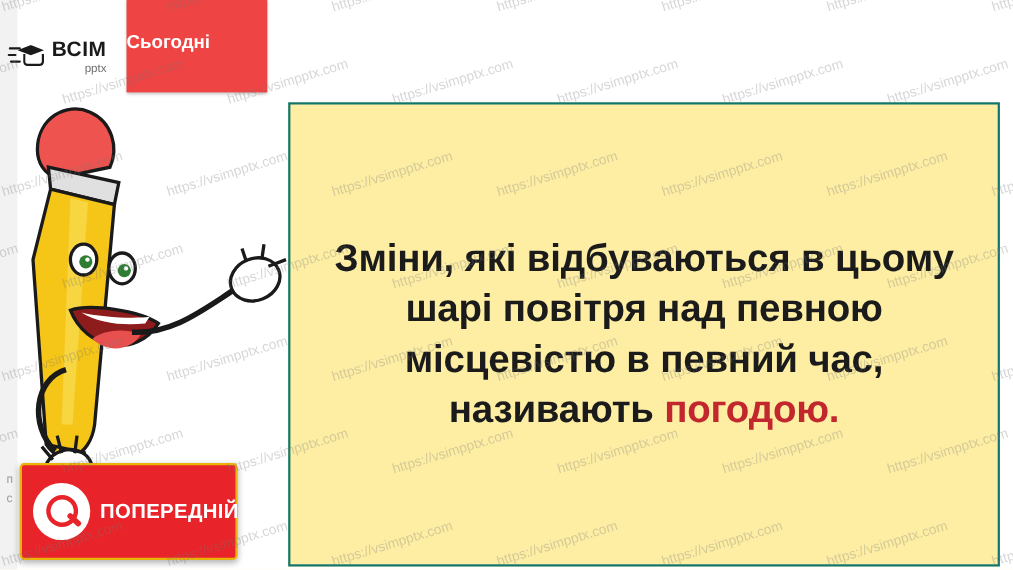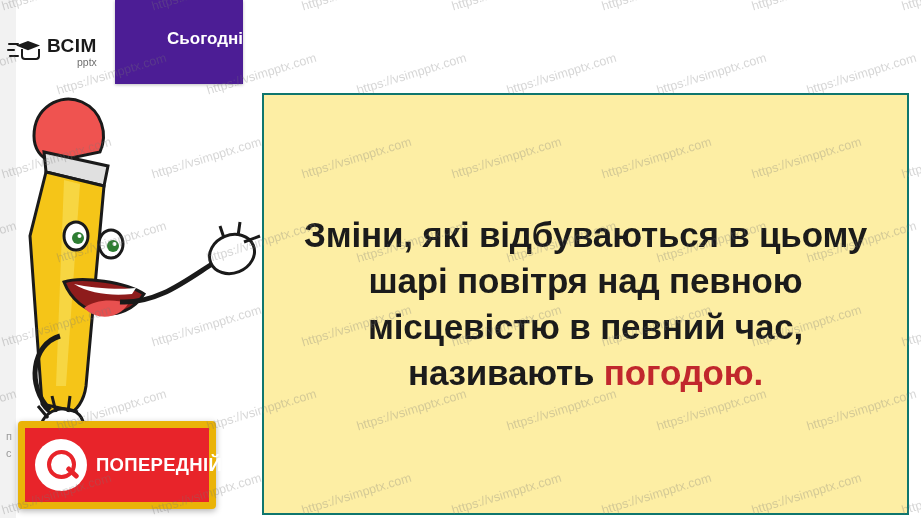--- a/index.html
+++ b/index.html
@@ -44,22 +44,22 @@
   .logo-mark .l1{left:0;top:6px;width:11px;}
   .logo-mark .l2{left:-1px;top:12px;width:8px;}
   .logo-mark .l3{left:1px;top:18px;width:10px;}
   .logo-text{display:flex;flex-direction:column;line-height:1;align-items:flex-end;}
   .logo-main{font-size:19px;font-weight:bold;color:#1a1a1a;letter-spacing:.5px;}
   .logo-sub{font-size:10.5px;color:#6f6f6f;margin-top:2px;margin-left:10px;}
 
   
   .date-badge{
     position:absolute;left:115px;top:0;width:128px;height:84px;
-    background:#4c1d95;color:#ffffff;
-    display:flex;flex-direction:column;align-items:flex-end;justify-content:center;
+    background:#ef4444;color:#ffffff;
+    display:flex;flex-direction:column;align-items:flex-start;justify-content:center;
     box-shadow:0 1px 3px rgba(0,0,0,.25);
   }
   .date-badge .d-label{font-size:17px;font-weight:bold;margin-bottom:6px;}
   .date-badge .d-value{font-size:21px;font-weight:bold;}
 
   
   .header-bar{
     position:absolute;left:254px;top:32px;width:662px;height:50px;
     background:#242a3d;display:flex;align-items:center;justify-content:center;
   }
@@ -83,21 +83,21 @@
   }
   .card-text .accent{color:#c1272d;}
 
   
   .mascot{position:absolute;left:16px;top:86px;width:250px;height:400px;}
   .mascot svg{display:block;}
 
   
   .preview{
     position:absolute;left:18px;top:421px;width:198px;height:88px;
-    background:#e8242a;border:7px solid #eab308;border-radius:4px;
+    background:#e8242a;border:2px solid #eab308;border-radius:4px;
     display:flex;align-items:center;gap:9px;padding:0 10px;
     box-sizing:border-box;box-shadow:0 2px 6px rgba(0,0,0,.3);
   }
   .preview .magnifier{
     width:52px;height:52px;border-radius:50%;background:#ffffff;
     position:relative;flex:0 0 52px;
   }
   .preview .magnifier::before{
     content:"";position:absolute;left:12px;top:11px;width:21px;height:21px;
     border:4px solid #e8242a;border-radius:50%;

